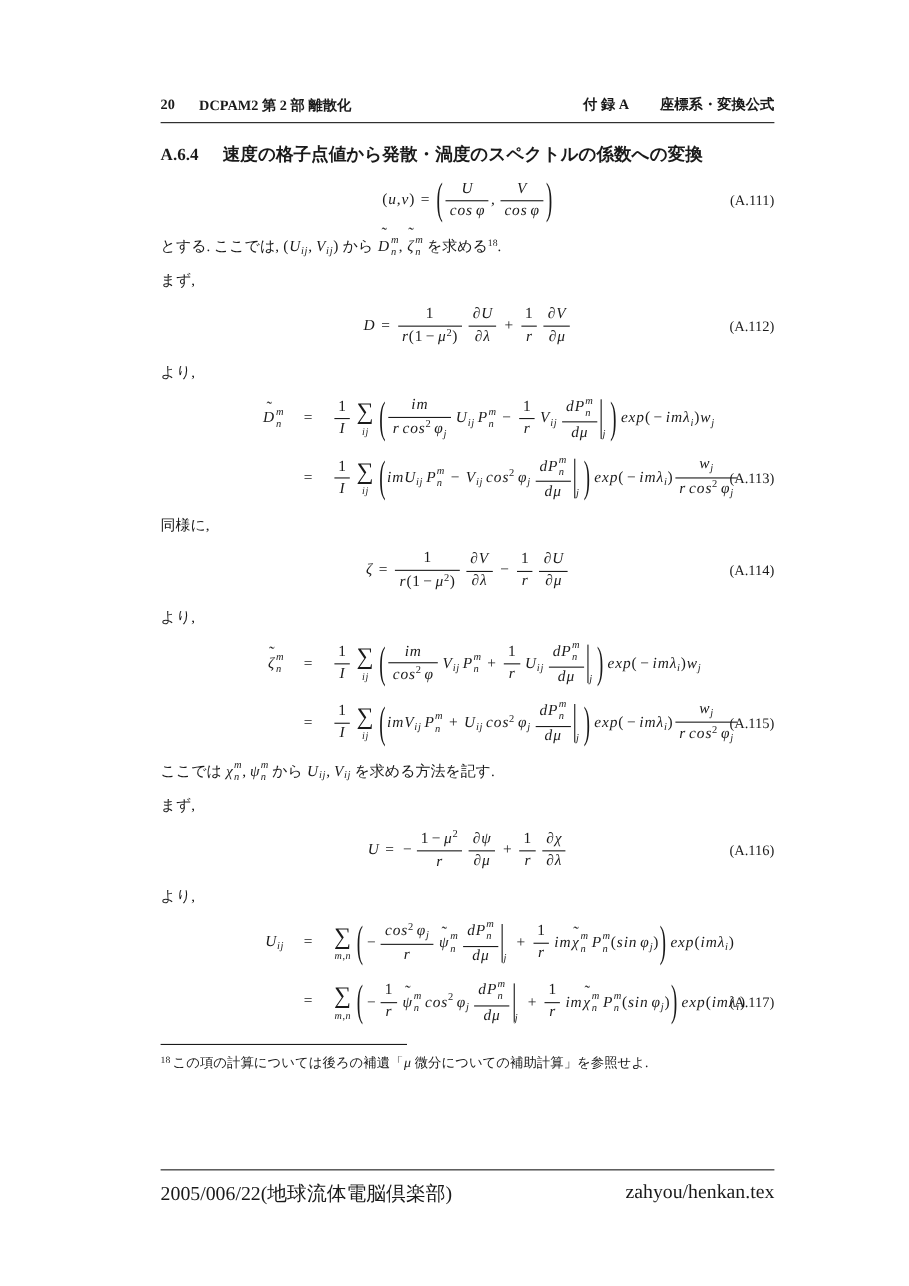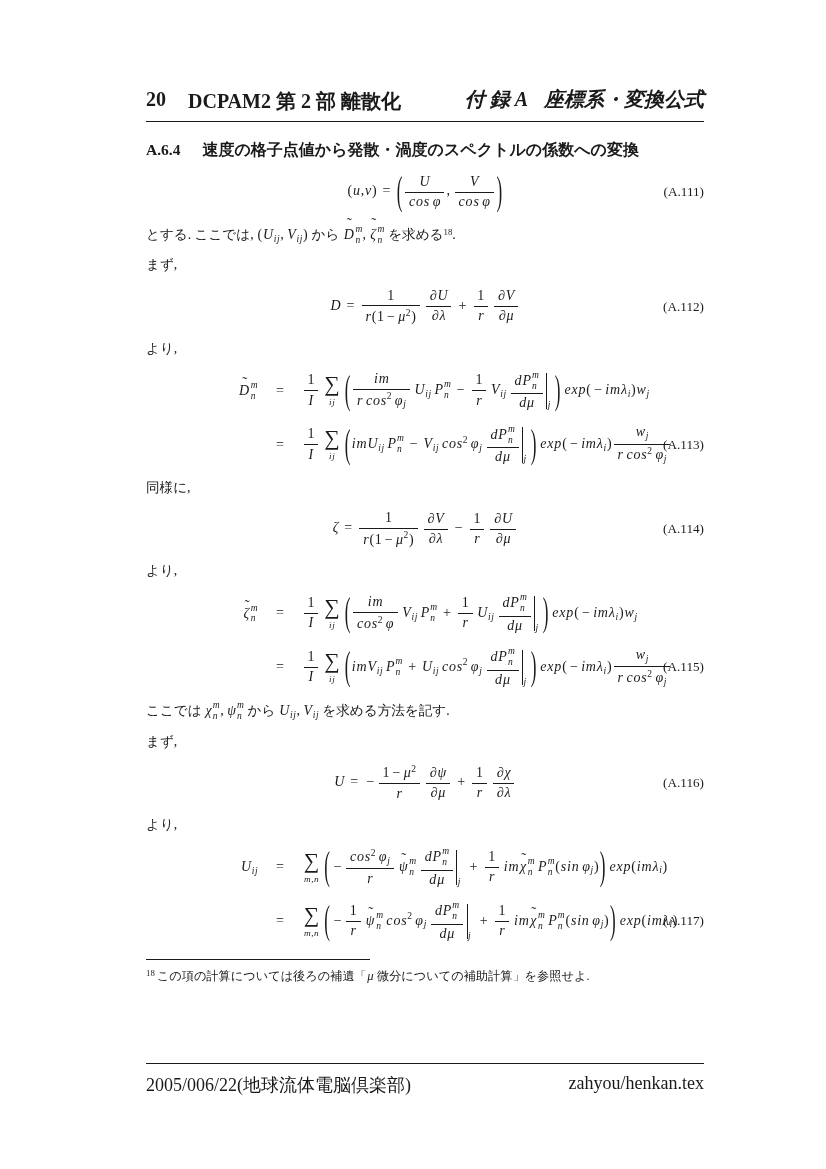--- a/index.html
+++ b/index.html
@@ -2,23 +2,23 @@
 <html><head>
 <meta charset="utf-8">
 <style>
   html,body{margin:0;padding:0;background:#ffffff;}
   .page{position:relative;width:826px;height:1169px;background:#fff;overflow:hidden;
         color:#1a1a1a;font-family:"Liberation Serif","DejaVu Serif",serif;}
   .content{position:absolute;left:146px;top:86px;width:558px;}
 
   
   .hdr{display:flex;justify-content:space-between;align-items:baseline;
-       font-weight:bold;font-size:20px;padding-bottom:6px;border-bottom:1.4px solid #1a1a1a;}
+       font-weight:bold;font-size:13px;padding-bottom:6px;border-bottom:1.4px solid #1a1a1a;}
   .hdr-left{display:flex;gap:22px;}
-  .hdr-right{display:flex;gap:16px;font-style:italic;}
+  .hdr-right{display:flex;gap:28px;}
 
   
   .sec-head{display:flex;gap:22px;align-items:baseline;margin:18px 0 6px;text-align:center;}
   .sec-num{font-weight:bold;font-size:15.5px;}
   .sec-title{font-family:"Liberation Sans","DejaVu Sans",sans-serif;font-weight:bold;font-size:16px;}
   .sec-title .m{font-size:15px;}
 
   
   .para{font-size:13.6px;line-height:1.42;margin:9px 0;}
   .para .m{font-size:14px;}

